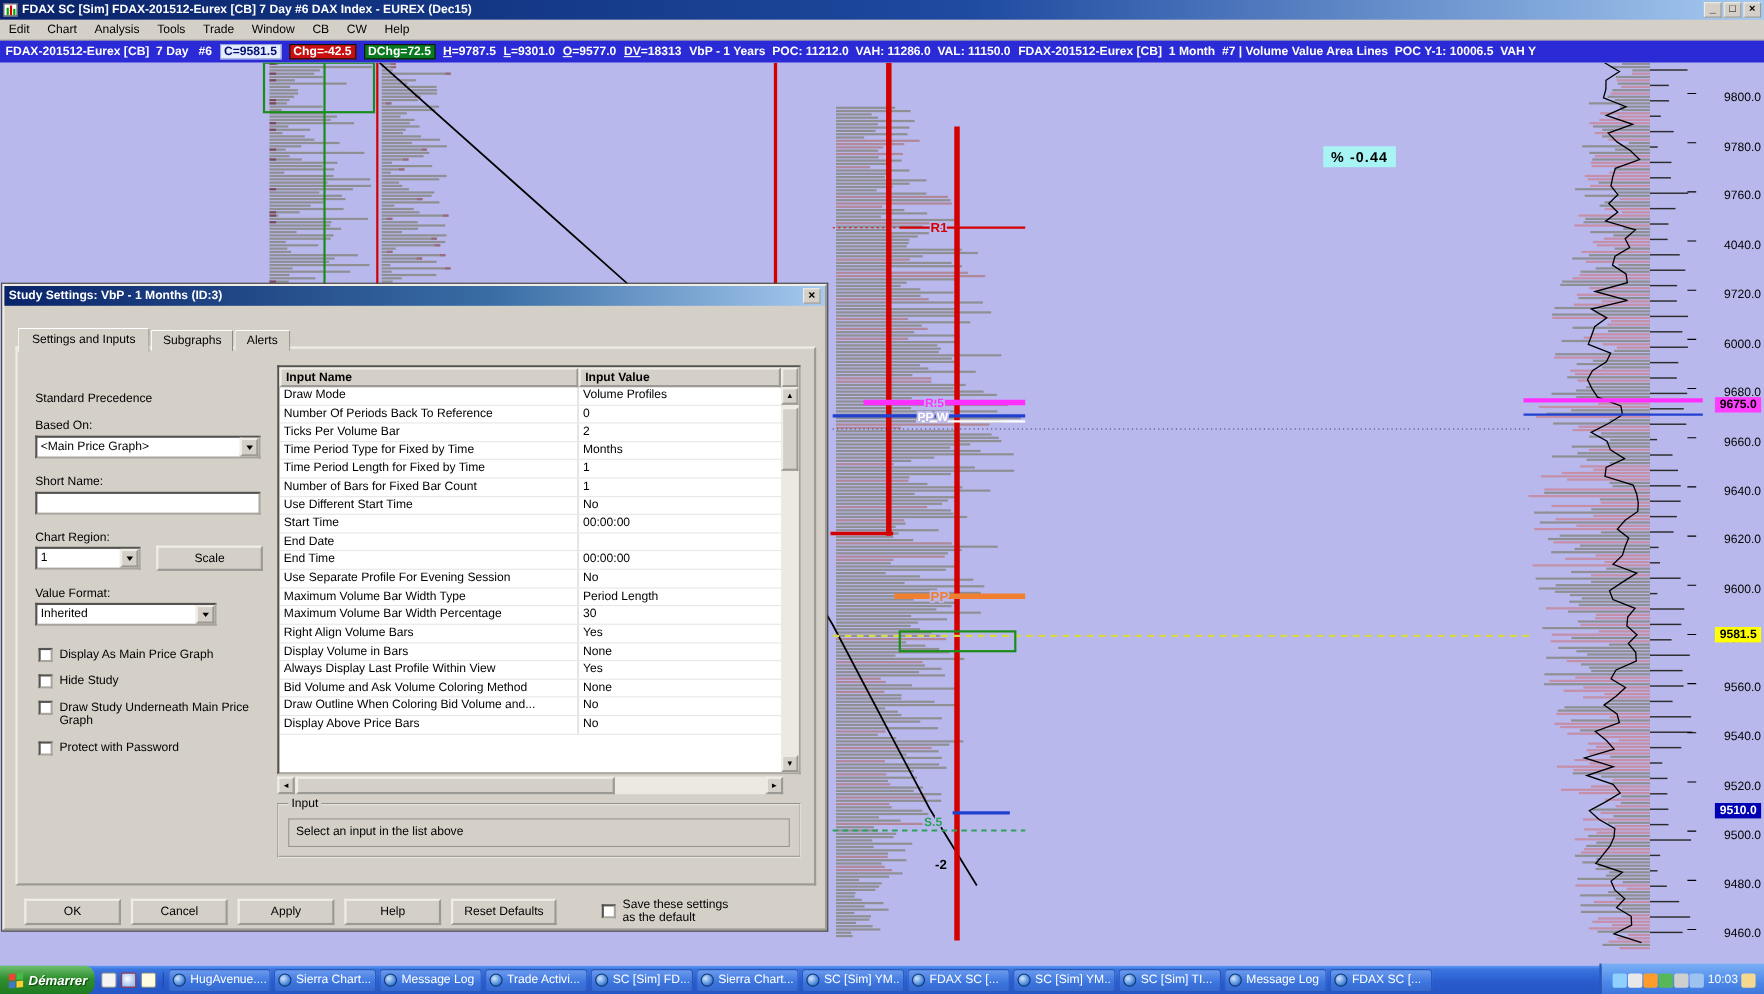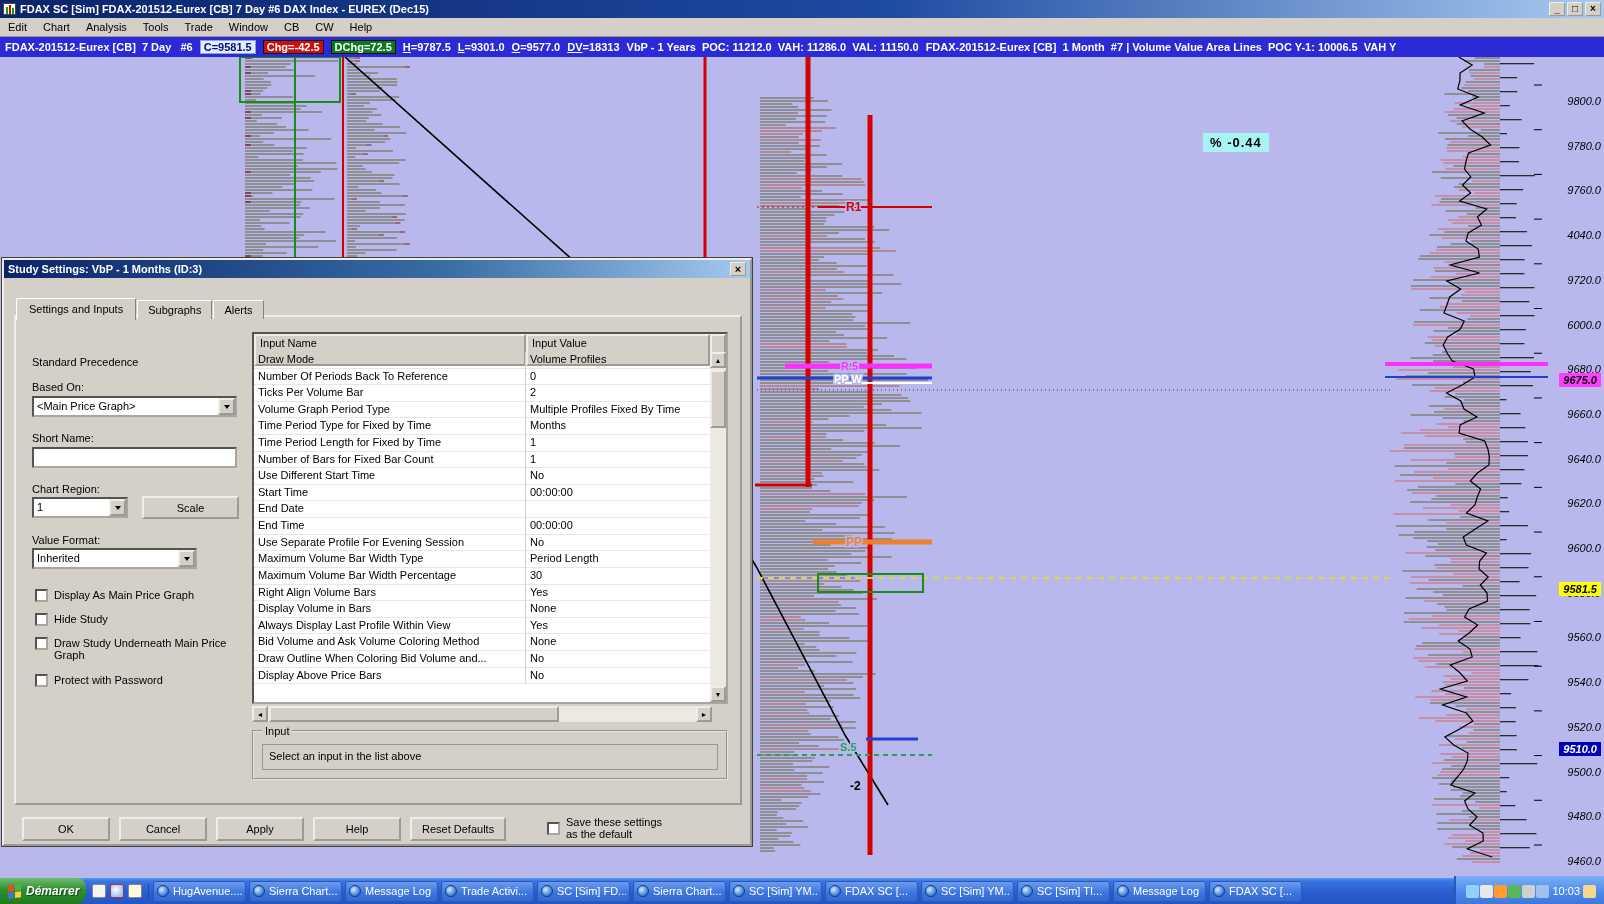--- a/index.html
+++ b/index.html
@@ -28,21 +28,21 @@
   .infobar { position:absolute; top:37px; left:0; right:0; height:20px; background:#2a2ad6;
     color:#fff; font-size:11px; font-weight:bold; display:flex; align-items:center;
     padding:0 5px; white-space:pre; overflow:hidden; }
   .seg { margin-right:7px; }
   .seg-white { background:#e6ecff; color:#001070; padding:0 3px; border:1px solid #8fa0d8; }
   .seg-red   { background:#c81010; color:#fff; padding:0 3px; border:1px solid #101010; }
   .seg-green { background:#0a7a20; color:#fff; padding:0 3px; border:1px solid #101010; }
   
   .chart { position:absolute; top:57px; left:0; width:1604px; height:821px; background:#b8b8ec; }
   .chart svg { position:absolute; top:0; left:0; }
-  .price-scale { position:absolute; top:16px; right:0; width:62px; height:821px;font-style:italic; }
+  .price-scale { position:absolute; top:4px; right:0; width:62px; height:821px; }
   .tick { position:absolute; right:3px; font-size:11px; color:#000; line-height:13px; }
   .tick.hl { font-weight:bold; padding:0 4px; line-height:14px; z-index:2; }
   .pct-badge { position:absolute; left:1203px; top:76px; background:#a8f4f4; color:#000;
     font-size:13px; font-weight:bold; padding:2px 7px; letter-spacing:1px; }
   
   .btn { background:#d4d0c8; border:2px outset #f0ede6; font-size:11px; color:#000;
     font-family:"Liberation Sans",sans-serif; }
   .sunken { background:#fff; border:2px inset #a9a59d; }
   
   .dialog { position:absolute; left:2px; top:201px; width:750px; height:588px;
@@ -63,21 +63,21 @@
   .combo-text { position:absolute; left:3px; top:2px; right:20px; overflow:hidden; white-space:nowrap; }
   .combo-btn { position:absolute; right:0; top:0; bottom:0; width:17px; background:#d4d0c8;
     border:2px outset #f0ede6; display:flex; align-items:center; justify-content:center; }
   .tri-d { width:0; height:0; border-left:3px solid transparent; border-right:3px solid transparent; border-top:4px solid #000; }
   .cb-row { position:absolute; left:31px; display:flex; gap:6px; width:205px; align-items:flex-start; }
   .cb { flex:none; width:13px; height:13px; background:#fff; border:2px inset #a9a59d; margin-top:0; }
   .cb-label { line-height:12px; }
   
   .tbl { position:absolute; left:248px; top:72px; width:476px; height:372px;
     background:#fff; border:2px inset #a9a59d; overflow:hidden; }
-  .thead { display:flex; height:32px; }
+  .thead { display:flex; height:18px;font-weight:bold; }
   .th { background:#d4d0c8; border:2px outset #f0ede6; padding:1px 4px; overflow:hidden; white-space:nowrap; }
   .th1 { width:272px; } .th2 { flex:1; } .thsp { width:16px; background:#d4d0c8; border:2px outset #f0ede6; }
   .tbody { position:absolute; top:18px; left:0; right:16px; bottom:0; overflow:hidden; }
   .trow { display:flex; height:16.62px; border-bottom:1px solid #e7e7e7; }
   .tc1 { width:272px; padding:1px 4px; border-right:1px solid #d0d0d0; overflow:hidden; white-space:nowrap; }
   .tc2 { flex:1; padding:1px 4px; overflow:hidden; white-space:nowrap; }
   .vscroll { position:absolute; top:18px; right:0; bottom:0; width:16px; background:#ece9e2; }
   .sb-btn { position:absolute; left:0; width:16px; height:16px; background:#d4d0c8; border:2px outset #f0ede6;
     display:flex; align-items:center; justify-content:center; font-size:7px; color:#000; }
   .vthumb { position:absolute; left:0; top:18px; width:16px; height:58px; background:#d4d0c8; border:2px outset #f0ede6; }
@@ -1029,24 +1029,20 @@
               </div>
               <div class="trow">
                 <div class="tc1">Number Of Periods Back To Reference</div>
                 <div class="tc2">0</div>
               </div>
               <div class="trow">
                 <div class="tc1">Ticks Per Volume Bar</div>
                 <div class="tc2">2</div>
               </div>
               <div class="trow">
-                <div class="tc1">Volume Graph Period Type</div>
-                <div class="tc2">Multiple Profiles Fixed By Time</div>
-              </div>
-              <div class="trow">
                 <div class="tc1">Time Period Type for Fixed by Time</div>
                 <div class="tc2">Months</div>
               </div>
               <div class="trow">
                 <div class="tc1">Time Period Length for Fixed by Time</div>
                 <div class="tc2">1</div>
               </div>
               <div class="trow">
                 <div class="tc1">Number of Bars for Fixed Bar Count</div>
                 <div class="tc2">1</div>

